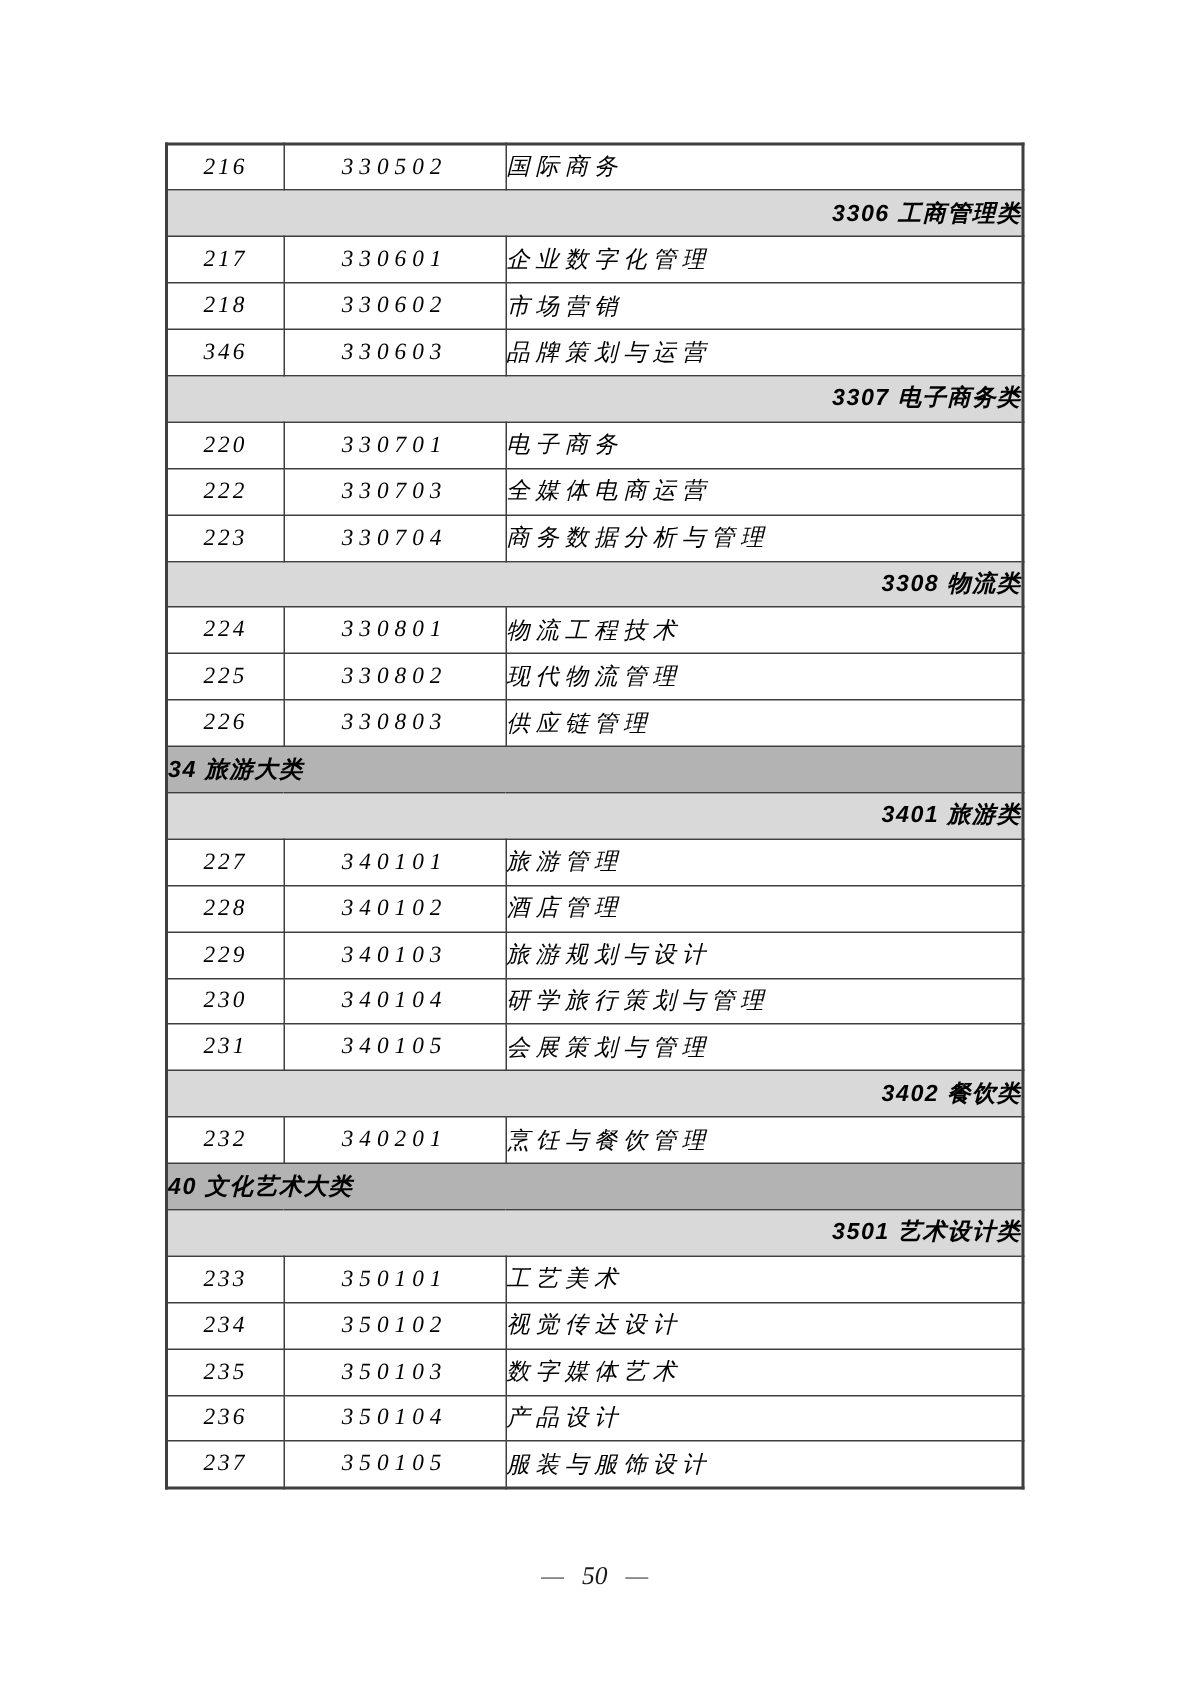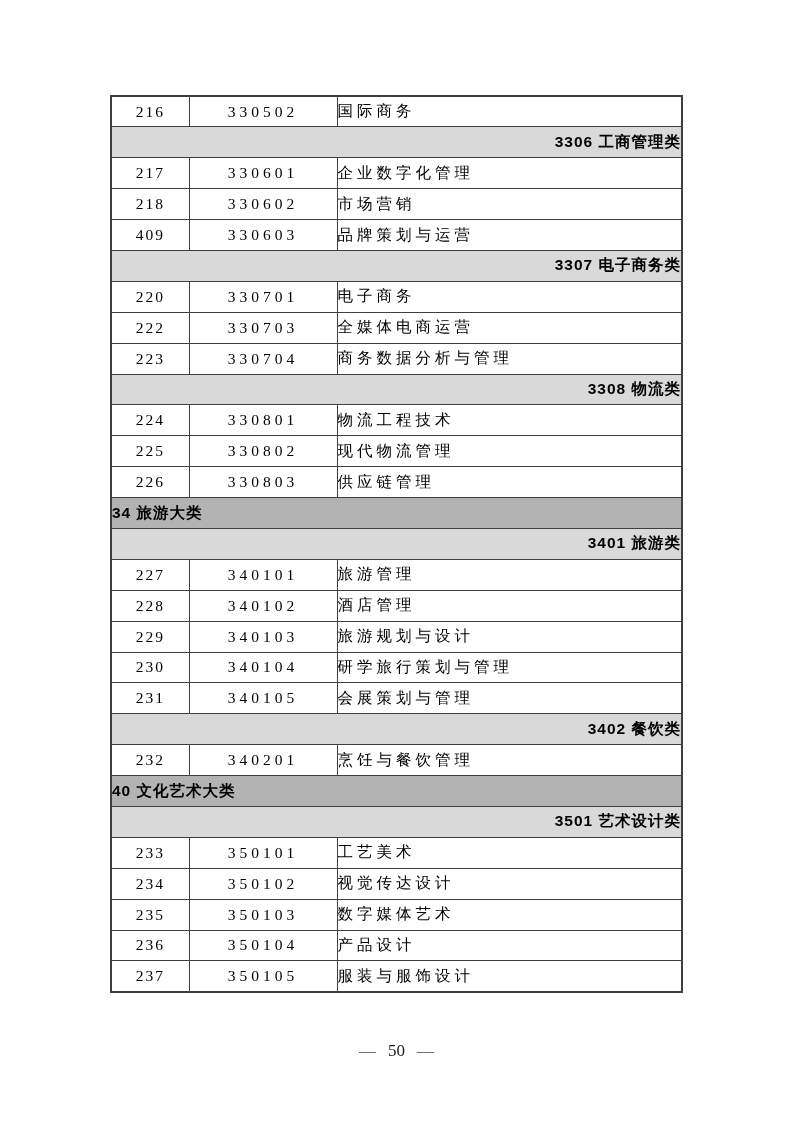--- a/index.html
+++ b/index.html
@@ -8,20 +8,21 @@
     background: #ffffff;
   }
   .page {
     position: relative;
     width: 793px;
     height: 1122px;
     background: #ffffff;
     color: #000000;
     font-family: "Liberation Serif", "DejaVu Serif", serif;
     overflow: hidden;
+    font-style: italic;
   }
   table.catalog {
     position: absolute;
     left: 110px;
     top: 95px;
     width: 571px;
     border-collapse: collapse;
     table-layout: fixed;
     border: 2px solid var(--border-color, #3f3f3f);
   }
@@ -108,21 +109,21 @@
           <td class="col-seq">217</td>
           <td class="col-code">330601</td>
           <td class="col-name">企业数字化管理</td>
         </tr>
         <tr>
           <td class="col-seq">218</td>
           <td class="col-code">330602</td>
           <td class="col-name">市场营销</td>
         </tr>
         <tr>
-          <td class="col-seq">409</td>
+          <td class="col-seq">346</td>
           <td class="col-code">330603</td>
           <td class="col-name">品牌策划与运营</td>
         </tr>
         <tr>
           <td colspan="3" class="subheader">3307 电子商务类</td>
         </tr>
         <tr>
           <td class="col-seq">220</td>
           <td class="col-code">330701</td>
           <td class="col-name">电子商务</td>

